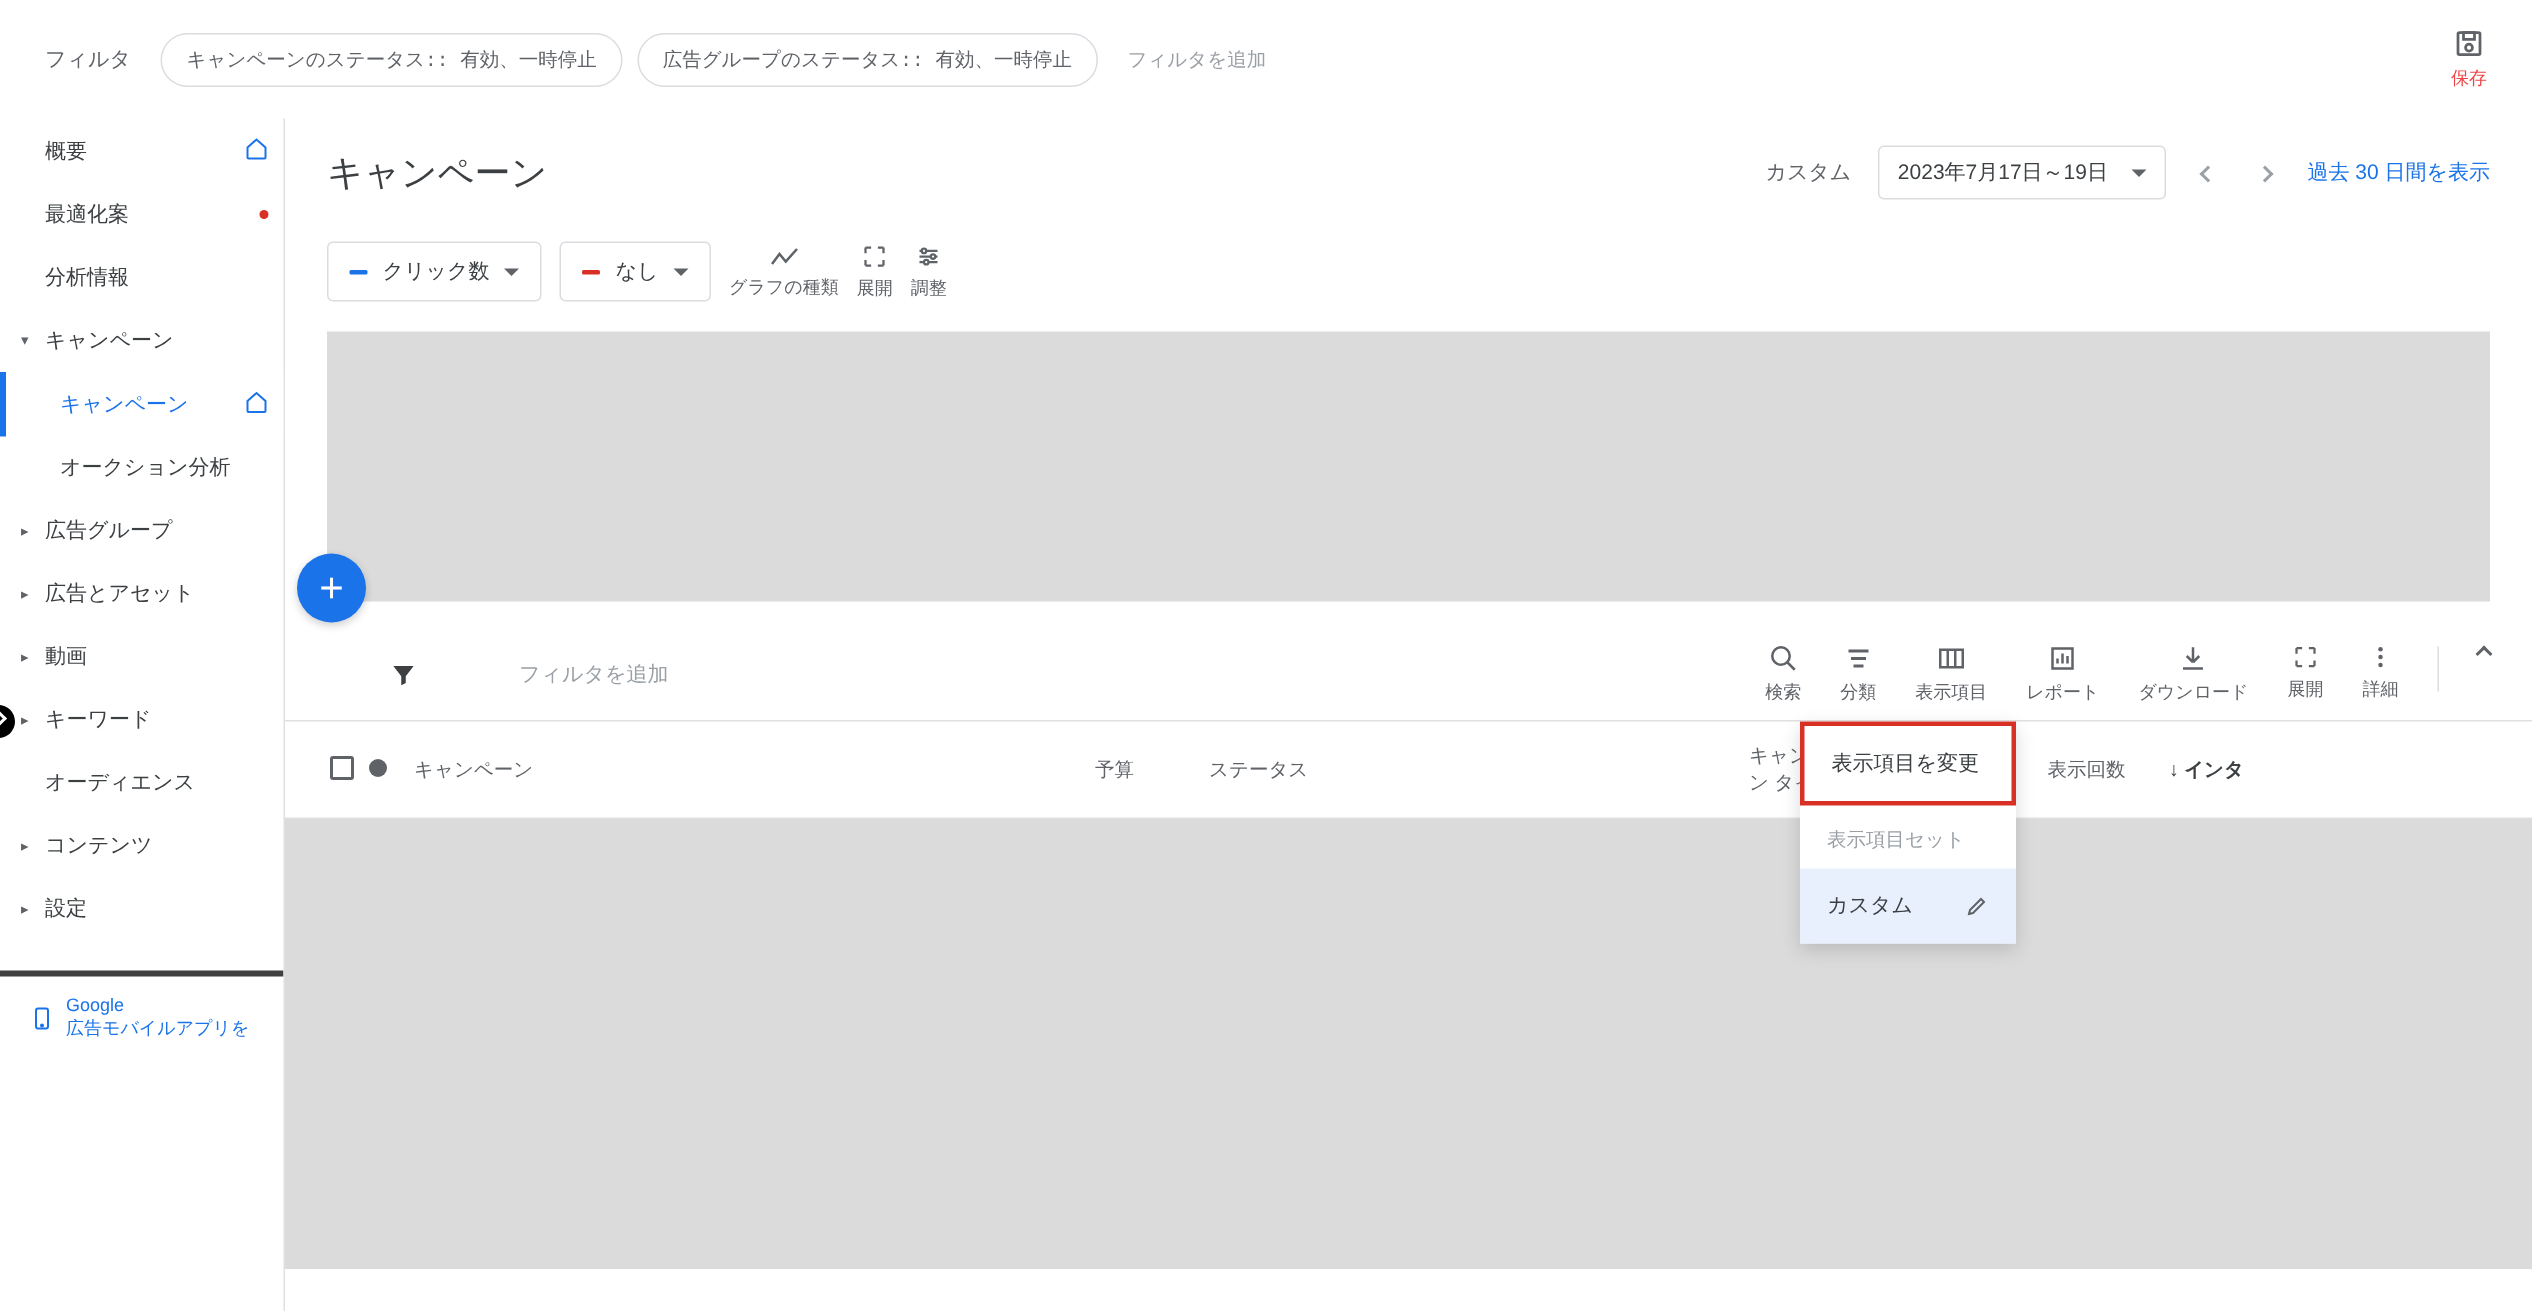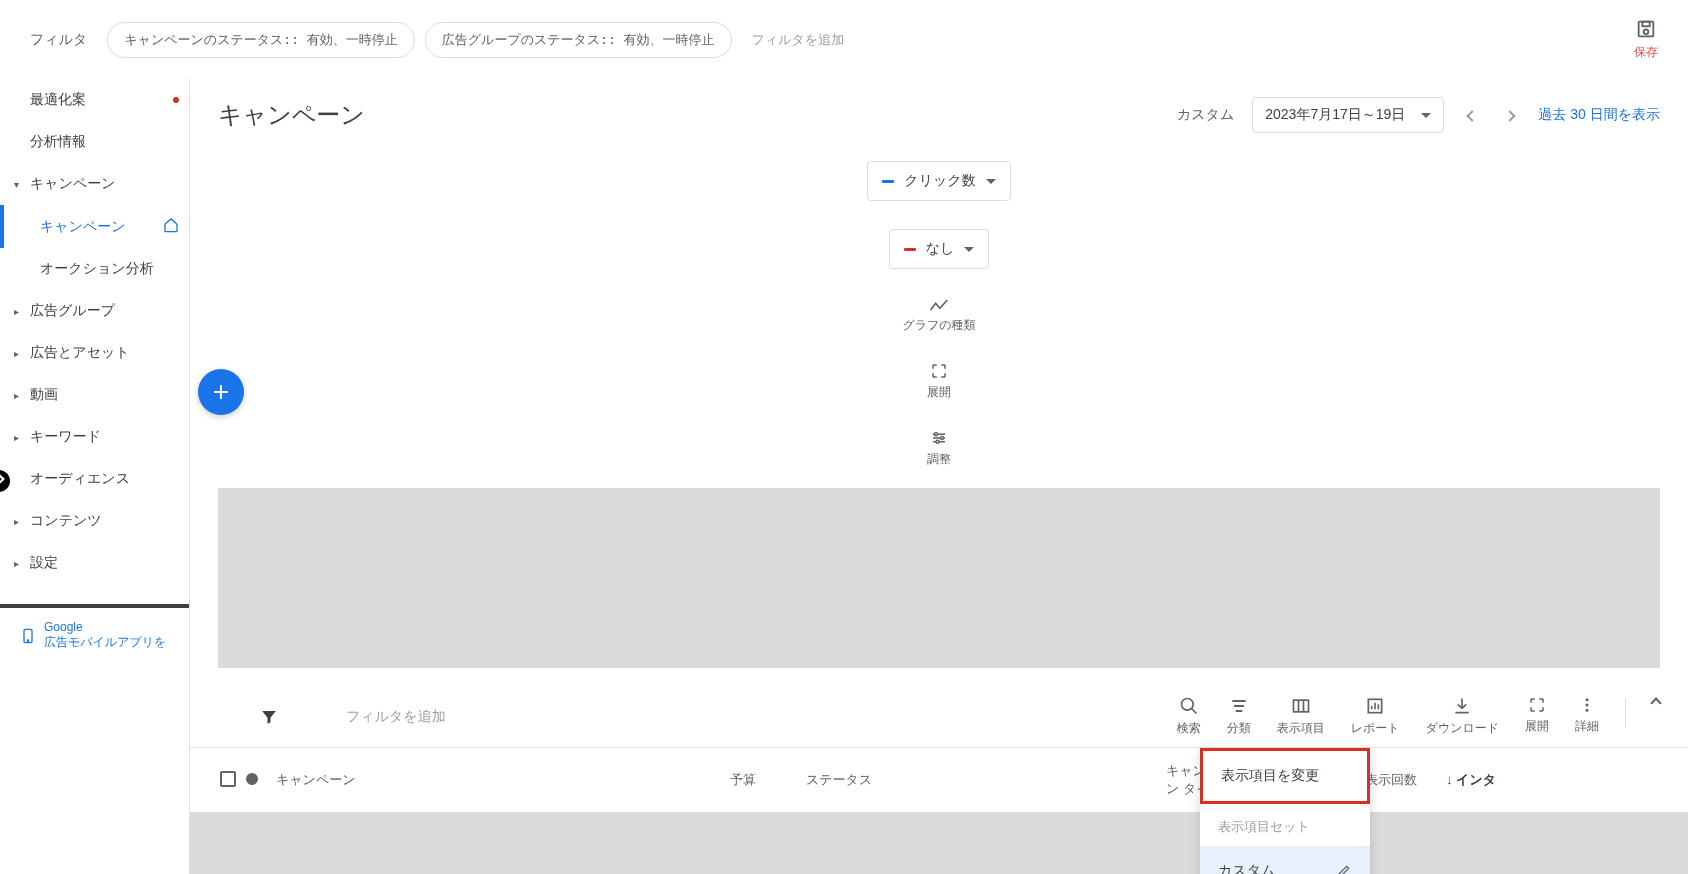--- a/index.html
+++ b/index.html
@@ -31,21 +31,21 @@
 
 .main { flex: 1; position: relative; background: #fff; overflow: hidden; }
 .hdr { display: flex; align-items: center; padding: 18px 28px; gap: 12px; }
 .hdr h1 { font-size: 24px; font-weight: 400; color: #3c4043; }
 .hdr-right { margin-left: auto; display: flex; align-items: center; gap: 18px; }
 .custom-label { color: #5f6368; }
 .date-dd { border: 1px solid #dadce0; border-radius: 4px; padding: 8px 12px; display: flex; align-items: center; gap: 16px; cursor: pointer; }
 .arrow-btn { color: #9aa0a6; padding: 6px; cursor: pointer; }
 .show30 { color: #1a73e8; cursor: pointer; }
 
-.chartbar { display: flex; align-items: center; justify-content: flex-start; padding: 10px 28px; gap: 28px; flex-direction: column; }
+.chartbar { display: flex; align-items: center; justify-content: flex-start; padding: 10px 28px; gap: 12px; }
 .metric-dd { border: 1px solid #dadce0; border-radius: 4px; padding: 10px 14px; display: flex; align-items: center; gap: 10px; cursor: pointer; font-size: 14px; }
 .dot { width: 12px; height: 3px; border-radius: 1px; }
 .dot.blue { background: #1a73e8; }
 .dot.red { background: #d93025; }
 .tool { text-align: center; color: #5f6368; font-size: 12px; cursor: pointer; }
 .tool svg, .tool .ico { display: block; margin: 0 auto 4px; }
 
 .chart-placeholder { margin: 10px 28px 0 28px; height: 180px; background: #dbdbdb; }
 
 .fab { position: absolute; left: 8px; top: 290px; width: 46px; height: 46px; border-radius: 50%; background: #1a73e8; color: #fff; display: flex; align-items: center; justify-content: center; font-size: 28px; cursor: pointer; z-index: 4; box-shadow: 0 2px 6px rgba(0,0,0,.2); }
@@ -64,21 +64,21 @@
 .th.budget { flex: 0 0 200px; text-align: right; padding-right: 40px;}
 .th.status { flex: 0 0 190px; }
 .th.spacer { flex: 0 0 170px; }
 .th.ctype { flex: 0 0 90px; }
 .th.avg { flex: 0 0 100px; text-align: center;}
 .th.imp { flex: 0 0 90px; text-align: center;}
 .th.int { flex: 1; text-align: left; font-weight: bold; color: #3c4043;}
 .chk { width: 16px; height: 16px; border: 2px solid #5f6368; border-radius: 2px; display: inline-block; }
 .status-dot { width: 12px; height: 12px; background: #5f6368; border-radius: 50%; display: inline-block; }
 
-.dropdown-menu { position: absolute; left: 1010px; top: 0; width: 170px; background: #fff; box-shadow: 0 4px 12px rgba(0,0,0,.15); z-index: 10; }
+.dropdown-menu { position: absolute; left: 1010px; top: 0; width: 144px; background: #fff; box-shadow: 0 4px 12px rgba(0,0,0,.15); z-index: 10; }
 .dd-item { padding: 16px 18px; color: #3c4043; cursor: pointer; font-size: 14px; }
 .dd-item.highlight { border: 3px solid #d93025; }
 .dd-item.section { color: #9aa0a6; font-size: 13px; padding: 14px 18px 10px; cursor: default; }
 .dd-item.hover { background: #e8f0fe; display: flex; align-items: center; justify-content: space-between; }
 .dd-item.hover svg { width: 16px; height: 16px; }
 
 .table-body { background: #dbdbdb; height: 300px; margin-top: 0; }
 
 .caret-down { width: 0; height: 0; border-left: 5px solid transparent; border-right: 5px solid transparent; border-top: 5px solid #5f6368; display: inline-block; }
 .chev { display: inline-block; width: 8px; height: 8px; border-right: 2px solid currentColor; border-bottom: 2px solid currentColor; }
@@ -102,20 +102,26 @@
       </svg>
     <div>保存</div>
   </div>
 </div>
 
 <div class="layout">
   <div class="handle"></div>
 
   <div class="sidebar">
     <div class="nav-item">
+      <span>概要</span>
+      <span class="right-icon"><svg width="16" height="16" viewBox="0 0 24 24" fill="none" stroke="#1a73e8" stroke-width="2">
+            <path d="M3 11l9-8 9 8v10a1 1 0 01-1 1H4a1 1 0 01-1-1z"></path>
+          </svg></span>
+    </div>
+    <div class="nav-item">
       <span>最適化案</span>
       <span class="red-dot"></span>
     </div>
     <div class="nav-item">
         <span>分析情報</span>
       </div>
     <div class="nav-item">
         <span class="caret">▾</span>
         <span>キャンペーン</span>
       </div>

